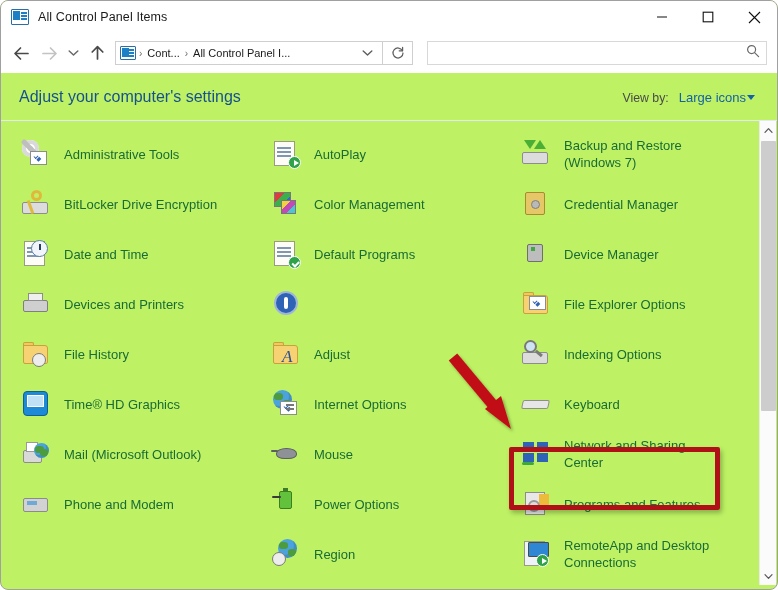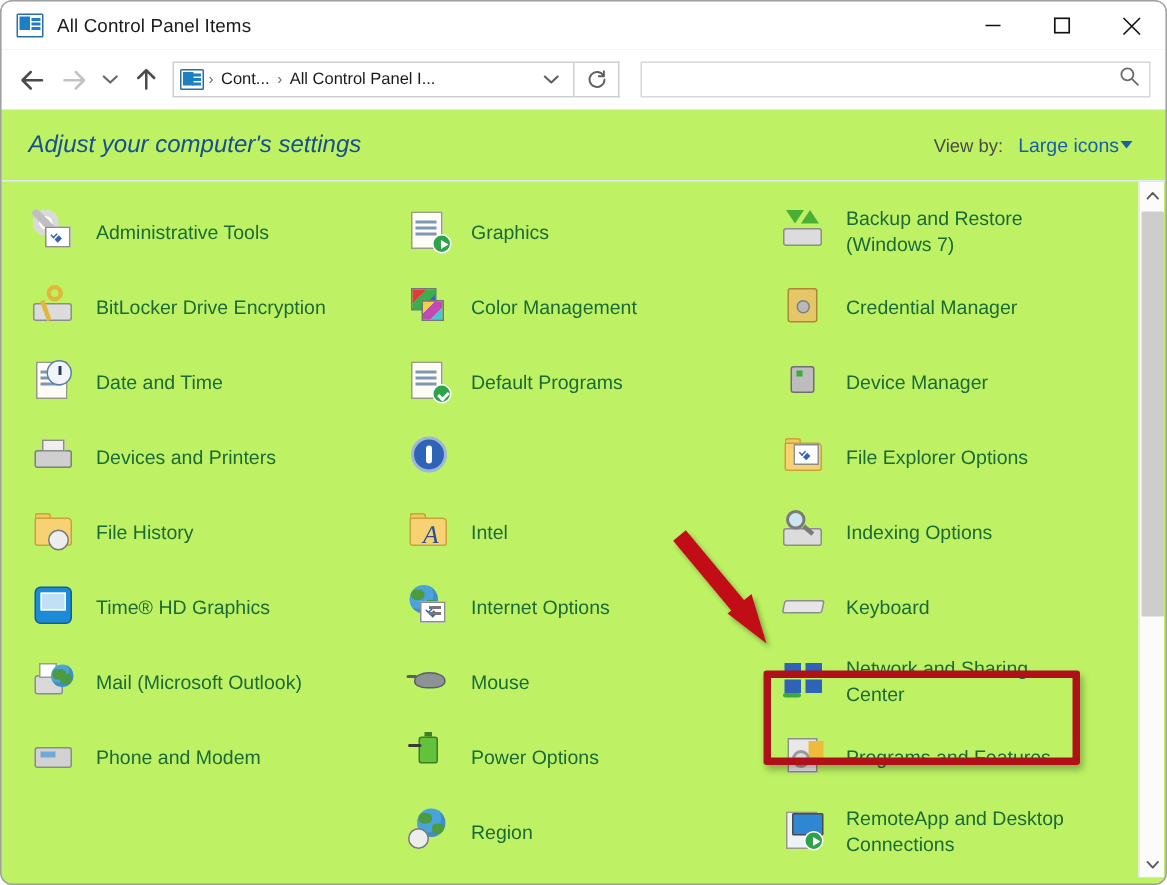--- a/index.html
+++ b/index.html
@@ -158,21 +158,20 @@
     position: relative;
     display: flex;
     align-items: center;
     padding: 0 18px 0 18px;
     border-bottom: 1px solid #e2eaf2;
   }
   #page-heading {
     font-size: 16px;
     color: #17508f;
     white-space: nowrap;
-    font-style: italic;
   }
   #viewby {
     position: absolute;
     right: 22px;
     display: flex;
     align-items: baseline;
     gap: 10px;
     white-space: nowrap;
   }
   #viewby-label { font-size: 12.3px; color: #4a4a4a; }
@@ -715,21 +714,21 @@
 
       <div class="col">
         <div class="item">
           <span class="ico-wrap">
               <span class="ic">
                 <i class="sheet"></i>
                 <i class="sheet-lines"></i>
                 <i class="badge-play"></i>
               </span>
             </span>
-          <span class="label">Graphics</span>
+          <span class="label">AutoPlay</span>
         </div>
         <div class="item">
           <span class="ico-wrap">
               <span class="ic">
                 <i class="colorsq"></i>
                 <i class="colorsq2"></i>
               </span>
             </span>
           <span class="label">Color Management</span>
         </div>
@@ -751,21 +750,21 @@
             </span>
         </div>
         <div class="item">
           <span class="ico-wrap">
               <span class="ic">
                 <i class="folder-tab"></i>
                 <i class="folder"></i>
                 <i class="fontA">A</i>
               </span>
             </span>
-          <span class="label">Intel</span>
+          <span class="label">Adjust</span>
         </div>
         <div class="item">
           <span class="ico-wrap">
               <span class="ic">
                 <i class="globe"></i>
                 <i class="chk"></i>
                 <i class="chk-lines"></i>
               </span>
             </span>
           <span class="label">Internet Options</span>

